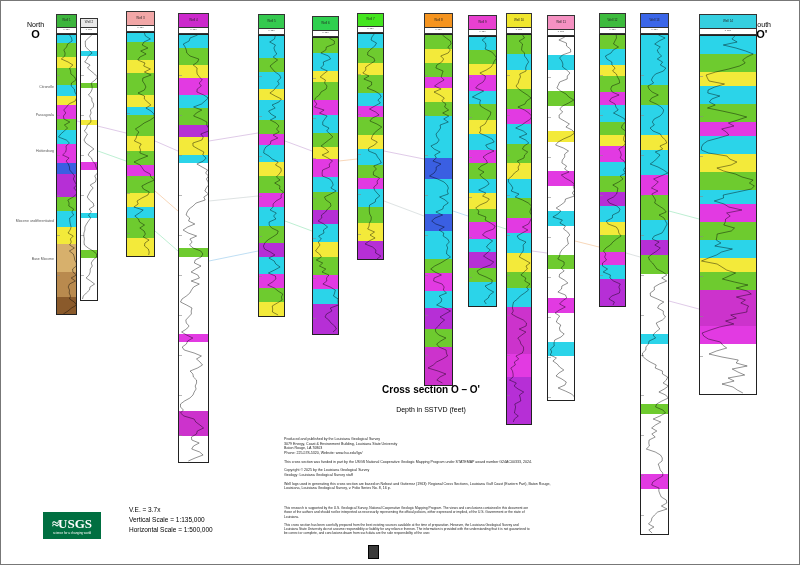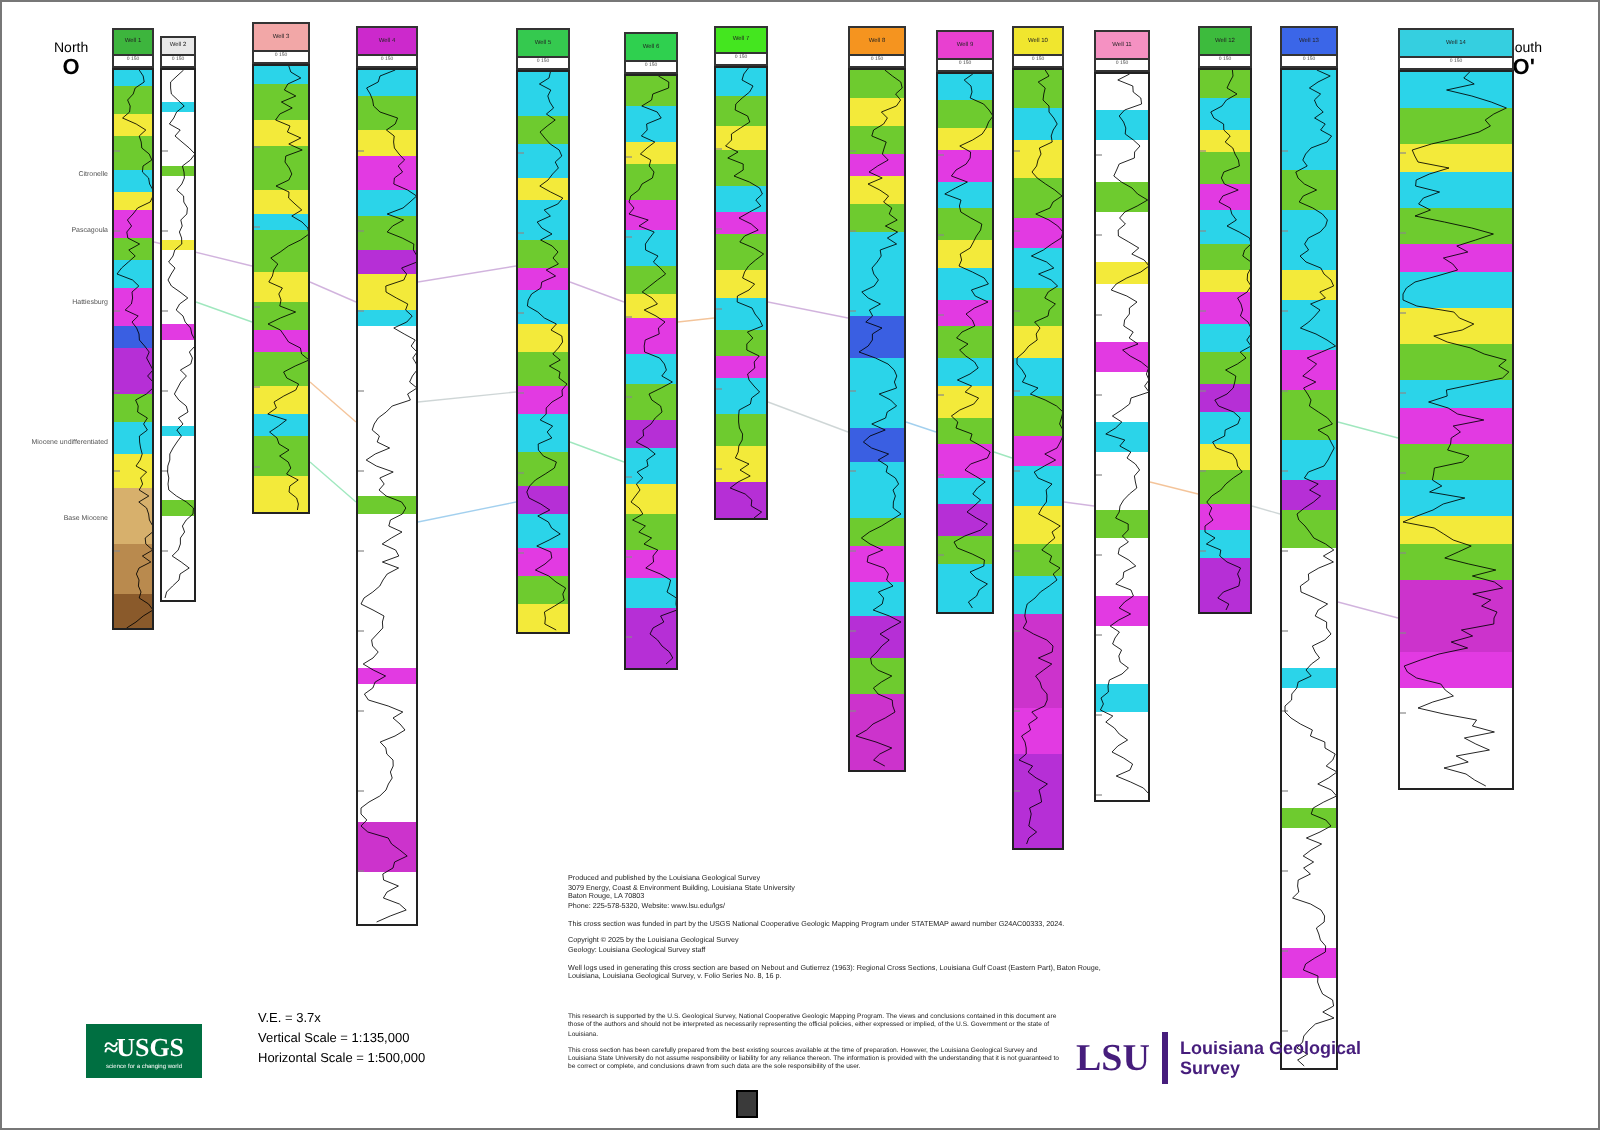--- a/index.html
+++ b/index.html
@@ -542,20 +542,24 @@
           <div class="tick" style="top: 240px;"></div>
           <div class="tick" style="top: 280px;"></div>
           <div class="tick" style="top: 320px;"></div>
           <svg viewBox="0 0 58 358" width="58" height="358">
             <path d="M34.8 0 L31.9 3 L37.1 6 L23.3 9 L35.9 12 L45.6 15 L53.2 18 L46.9 21 L42.6 24 L45.2 27 L39.5 30 L28.7 33 L15.7 36 L6.1 39 L7.4 42 L9.0 45 L24.5 48 L14.7 51 L8.1 54 L7.8 57 L19.8 60 L11.7 63 L9.3 66 L15.2 69 L7.5 72 L22.2 75 L35.9 78 L46.7 81 L37.8 84 L28.4 87 L33.9 90 L21.7 93 L26.4 96 L28.8 99 L18.5 102 L7.5 105 L3.2 108 L1.5 111 L1.5 114 L8.4 117 L26.9 120 L29.7 123 L36.9 126 L31.1 129 L16.9 132 L23.6 135 L35.4 138 L42.1 141 L53.1 144 L49.4 147 L54.4 150 L51.3 153 L37.4 156 L23.2 159 L23.6 162 L14.3 165 L24.1 168 L28.8 171 L41.9 174 L26.6 177 L30.2 180 L25.6 183 L25.3 186 L23.8 189 L34.5 192 L31.3 195 L17.2 198 L16.8 201 L16.2 204 L20.9 207 L14.8 210 L32.4 213 L21.6 216 L16.5 219 L8.5 222 L1.5 225 L17.1 228 L21.9 231 L26.6 234 L35.6 237 L29.1 240 L22.4 243 L34.4 246 L47.9 249 L36.2 252 L47.2 255 L51.3 258 L36.4 261 L45.4 264 L40.8 267 L48.5 270 L47.0 273 L46.9 276 L30.7 279 L36.3 282 L25.6 285 L33.8 288 L19.5 291 L10.3 294 L2.1 297 L3.7 300 L8.3 303 L20.4 306 L22.6 309 L26.7 312 L16.4 315 L9.0 318 L22.0 321 L38.3 324 L36.2 327 L47.2 330 L32.2 333 L37.9 336 L44.7 339 L28.1 342 L34.1 345 L22.0 348 L33.0 351 L37.3 354 L42.9 357" fill="none" stroke="#000" stroke-width="0.5" opacity="0.85"></path>
           </svg>
         </div>
       </div>
     </div>
 
+  <div class="title-block">
+    <div class="main-title">Cross section O – O'</div>
+    <div class="subtitle">Depth in SSTVD (feet)</div>
+  </div>
 
   <div class="credits" id="credits">
       <div class="par">Produced and published by the Louisiana Geological Survey
 3079 Energy, Coast &amp; Environment Building, Louisiana State University
 Baton Rouge, LA 70803
 Phone: 225-578-5320, Website: www.lsu.edu/lgs/</div>
       <div class="par">This cross section was funded in part by the USGS National Cooperative Geologic Mapping Program under STATEMAP award number G24AC00333, 2024.</div>
       <div class="par">Copyright © 2025 by the Louisiana Geological Survey
 Geology: Louisiana Geological Survey staff</div>
       <div class="par">Well logs used in generating this cross section are based on Nebout and Gutierrez (1963): Regional Cross Sections, Louisiana Gulf Coast (Eastern Part), Baton Rouge, Louisiana, Louisiana Geological Survey, v. Folio Series No. 8, 16 p.</div>
@@ -570,23 +574,15 @@
   <div class="usgs">
     <div class="mark"><span class="wave">≈</span><span>USGS</span></div>
     <div class="tag">science for a changing world</div>
   </div>
 
   <div class="disclaimer" id="disclaimer">
       <div class="par">This research is supported by the U.S. Geological Survey, National Cooperative Geologic Mapping Program. The views and conclusions contained in this document are those of the authors and should not be interpreted as necessarily representing the official policies, either expressed or implied, of the U.S. Government or the state of Louisiana.</div>
       <div class="par">This cross section has been carefully prepared from the best existing sources available at the time of preparation. However, the Louisiana Geological Survey and Louisiana State University do not assume responsibility or liability for any reliance thereon. The information is provided with the understanding that it is not guaranteed to be correct or complete, and conclusions drawn from such data are the sole responsibility of the user.</div>
     </div>
 
-  <div class="lsu">
-    <div class="acr">LSU</div>
-    <div class="bar"></div>
-    <div class="org">
-      <div>Louisiana Geological</div>
-      <div>Survey</div>
-    </div>
-  </div>
 
   <div class="bottom-mark"></div>
 </div>
 
 </body></html>

